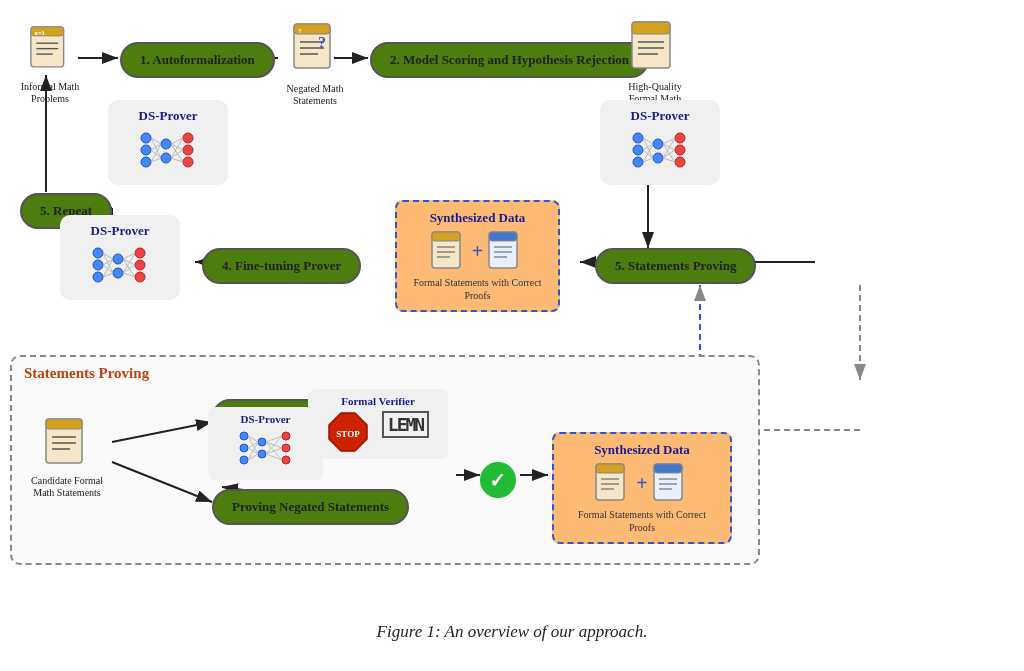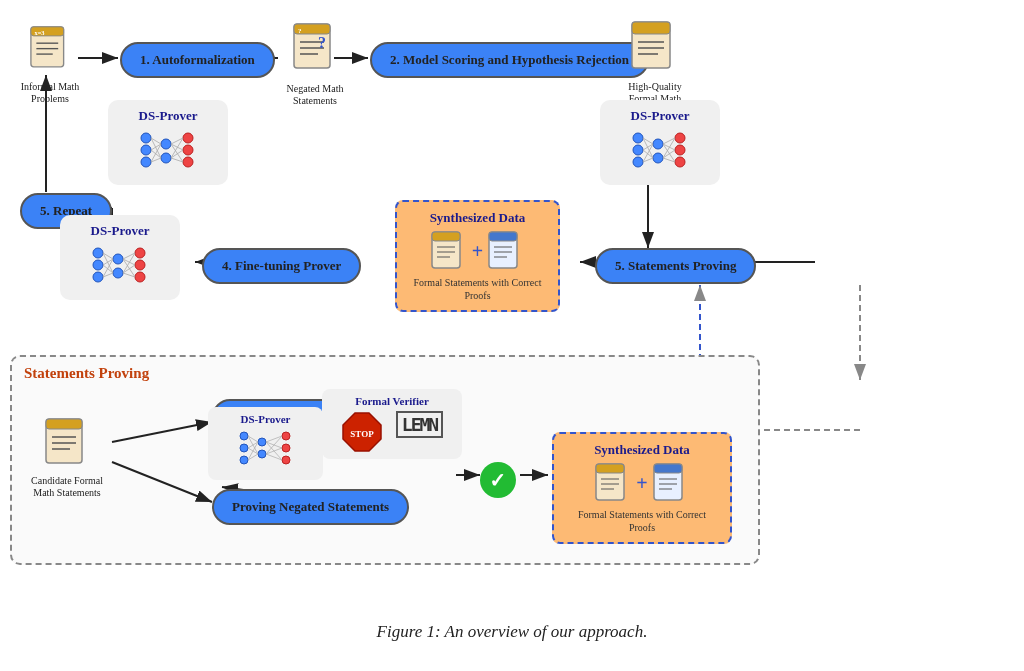--- a/index.html
+++ b/index.html
@@ -35,21 +35,21 @@
 
     
     .nn-icon {
       width: 60px;
       height: 45px;
       margin: 0 auto;
     }
 
     
     .pill-btn {
-      background: #3b82f6;
+      background: #4d7c0f;
       border: 2px solid #555;
       border-radius: 25px;
       padding: 8px 18px;
       font-size: 13px;
       font-weight: 600;
       color: #222;
       white-space: nowrap;
       text-align: center;
     }
 
@@ -355,21 +355,21 @@
         <line x1="12" y1="32" x2="22" y2="26" stroke="#aaa" stroke-width="0.7"></line>
         <line x1="30" y1="14" x2="46" y2="8" stroke="#aaa" stroke-width="0.7"></line>
         <line x1="30" y1="14" x2="46" y2="20" stroke="#aaa" stroke-width="0.7"></line>
         <line x1="30" y1="14" x2="46" y2="32" stroke="#aaa" stroke-width="0.7"></line>
         <line x1="30" y1="26" x2="46" y2="8" stroke="#aaa" stroke-width="0.7"></line>
         <line x1="30" y1="26" x2="46" y2="20" stroke="#aaa" stroke-width="0.7"></line>
         <line x1="30" y1="26" x2="46" y2="32" stroke="#aaa" stroke-width="0.7"></line>
       </svg>
     </div>
 
-    <div style="position:absolute;top:32px;left:310px;width:140px;background:#f0f0f0;border-radius:8px;padding:6px 8px;text-align:center;">
+    <div style="position:absolute;top:32px;left:296px;width:140px;background:#f0f0f0;border-radius:8px;padding:6px 8px;text-align:center;">
       <div style="font-weight:bold;font-size:11px;color:#1a1a8c;margin-bottom:4px;">Formal Verifier</div>
       <div style="display:flex;align-items:flex-start;justify-content:center;gap:13px;">
 
         <svg width="42" height="42" viewBox="0 0 42 42">
           <polygon points="14,2 28,2 40,14 40,28 28,40 14,40 2,28 2,14" fill="#cc2200" stroke="#991100" stroke-width="1.5"></polygon>
           <text x="21" y="26" text-anchor="middle" font-size="9" font-weight="bold" fill="#fff">STOP</text>
         </svg>
 
         <div style="font-family:monospace;font-size:18px;font-weight:bold;color:#333;border:2px solid #555;padding:1px 4px;letter-spacing:-2px;">LEMN</div>
       </div>

